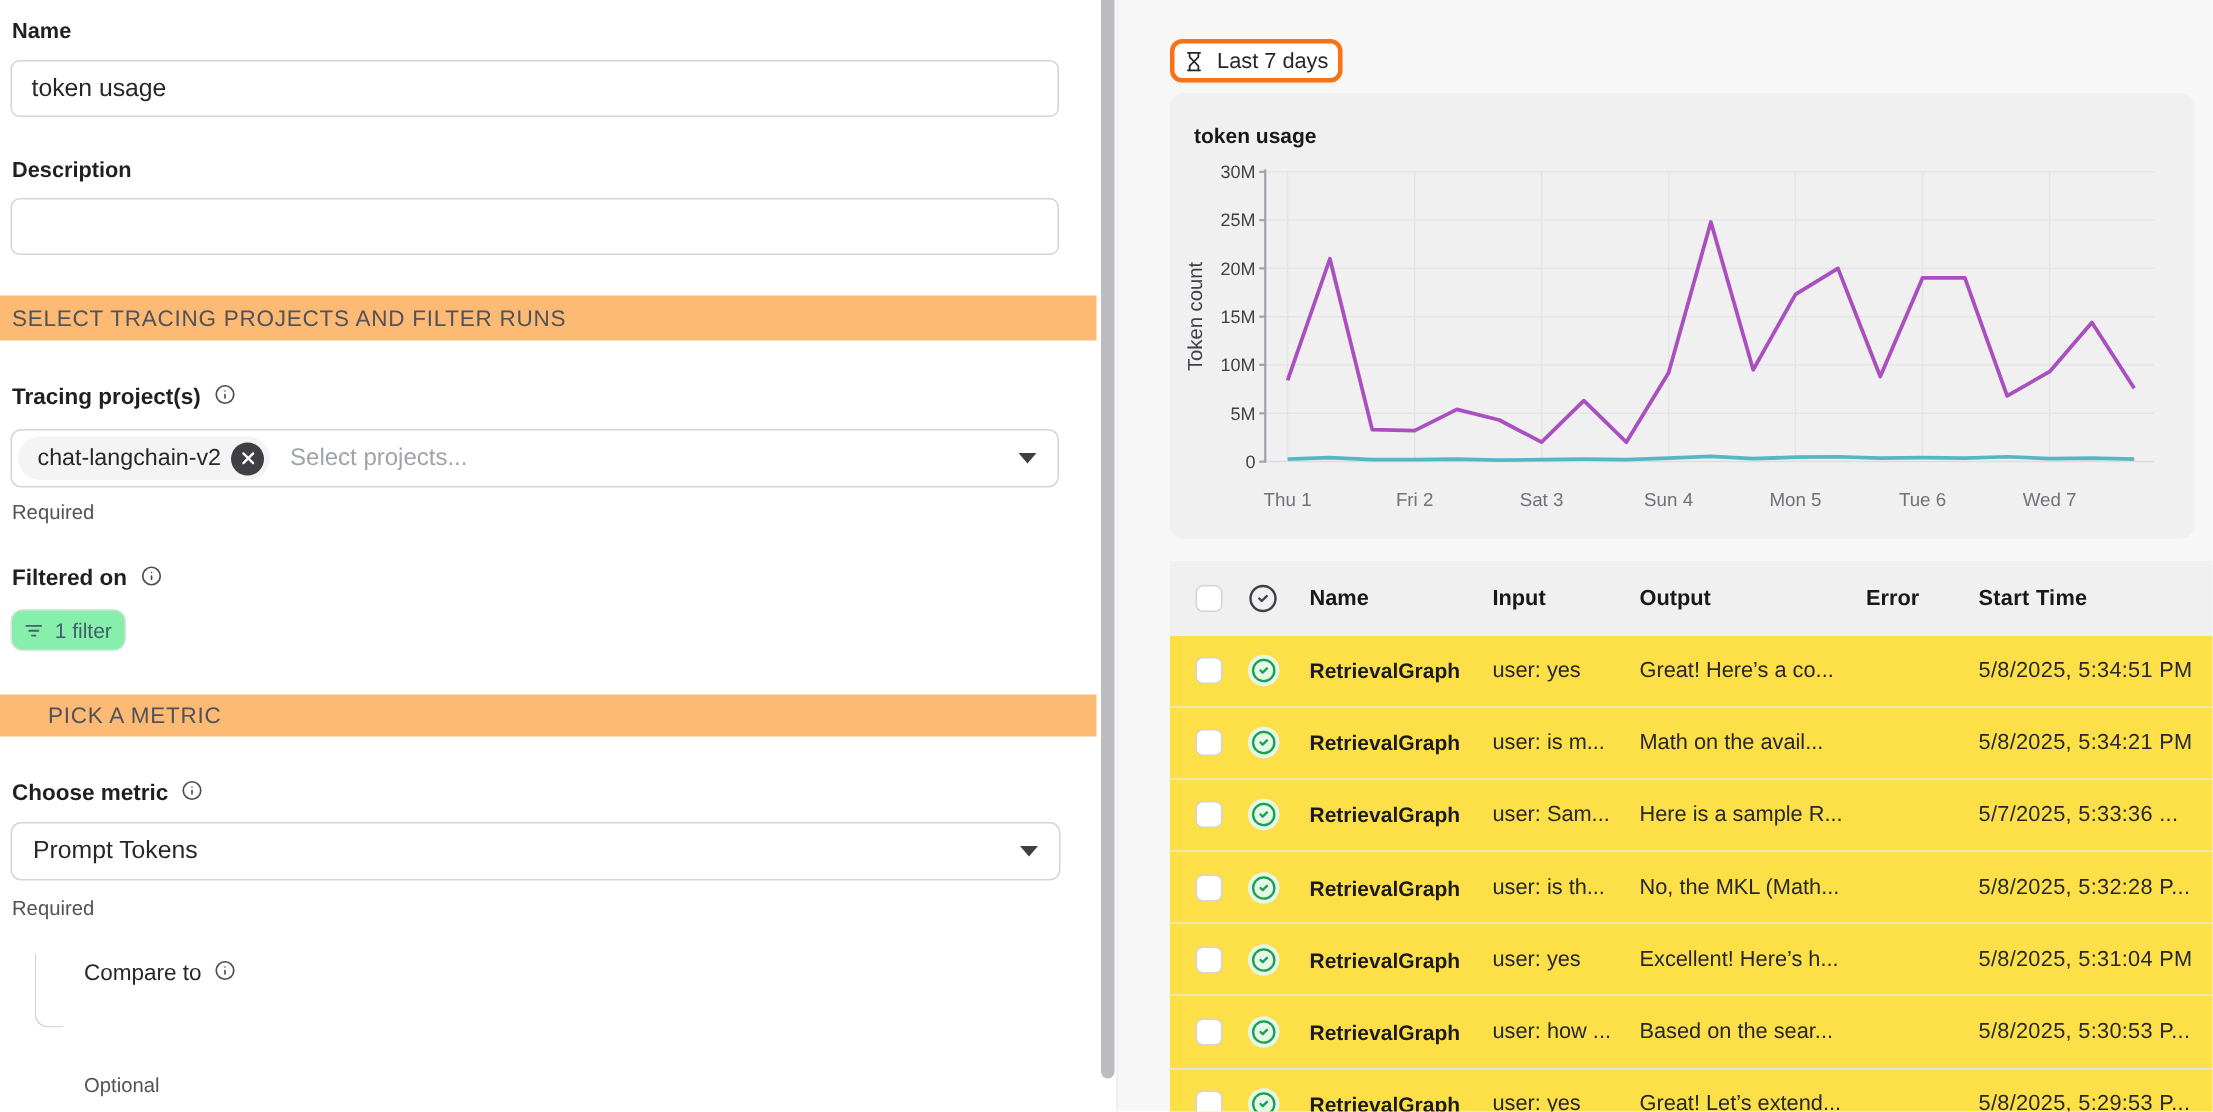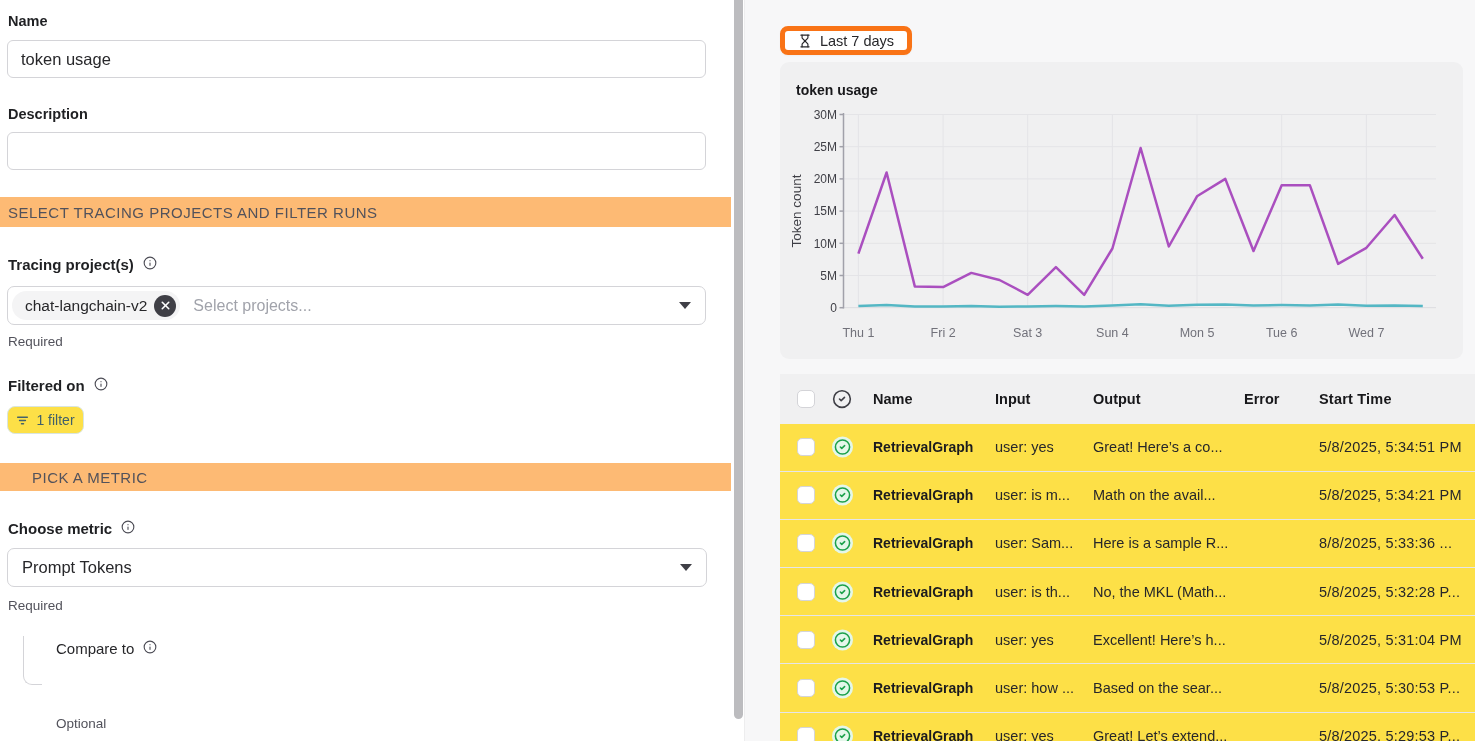--- a/index.html
+++ b/index.html
@@ -73,21 +73,21 @@
   <div class="abs hint" style="left:8px; top:334px;">Required</div>
 
   <div class="abs lbl-row" style="left:8px; top:377px;">
     <span class="lbl" style="font-size:15px;">Filtered on</span>
     <svg width="14" height="14" viewBox="0 0 24 24" fill="none" stroke="#4b4b54" stroke-width="1.9" stroke-linecap="round">
         <circle cx="12" cy="12" r="10"></circle>
         <path d="M12 16v-4"></path>
         <path d="M12 8h.01"></path>
       </svg>
   </div>
-  <div class="abs" style="left:7px; top:406px; width:77px; height:28px; background:#fde047; border:1px solid #d9e5df; border-radius:8px; display:flex; align-items:center; justify-content:center; gap:7px;">
+  <div class="abs" style="left:7px; top:406px; width:77px; height:28px; background:#86efac; border:1px solid #d9e5df; border-radius:8px; display:flex; align-items:center; justify-content:center; gap:7px;">
     <svg width="13" height="13" viewBox="0 0 24 24" fill="none" stroke="#45626a" stroke-width="2.4" stroke-linecap="round">
         <path d="M3 6h18"></path>
         <path d="M6.5 12h11"></path>
         <path d="M10 18h4"></path>
       </svg>
     <span style="font-size:14px; color:#41606a; font-weight:500;">1 filter</span>
   </div>
 
   <div class="band" style="top:463px; height:28px;padding-left:24px;">
       <span>PICK A METRIC</span>
@@ -116,21 +116,21 @@
         <path d="M12 16v-4"></path>
         <path d="M12 8h.01"></path>
       </svg>
   </div>
   <div class="abs hint" style="left:56px; top:716px;">Optional</div>
   <div class="scrollthumb"></div>
 </div>
 
 <div id="right">
 
-  <div class="abs" style="left:35px; top:26px; width:132px; height:29px; background:#fff; border:5px solid #f97316; border-radius:8px; display:flex; align-items:center; justify-content:center; gap:8px; box-shadow:0 1px 2px rgba(0,0,0,0.04);">
+  <div class="abs" style="left:35px; top:26px; width:115px; height:29px; background:#fff; border:3px solid #f97316; border-radius:8px; display:flex; align-items:center; justify-content:center; gap:8px; box-shadow:0 1px 2px rgba(0,0,0,0.04);">
     <svg width="14" height="14" viewBox="0 0 24 24" fill="none" stroke="#27272a" stroke-width="2" stroke-linecap="round" stroke-linejoin="round">
         <path d="M5 22h14"></path>
         <path d="M5 2h14"></path>
         <path d="M17 22v-4.172a2 2 0 0 0-.586-1.414L12 12l-4.414 4.414A2 2 0 0 0 7 17.828V22"></path>
         <path d="M7 2v4.172a2 2 0 0 0 .586 1.414L12 12l4.414-4.414A2 2 0 0 0 17 6.172V2"></path>
       </svg>
     <span style="font-size:14.5px; font-weight:500; color:#27272a;">Last 7 days</span>
   </div>
 
   <div class="abs" style="left:35px; top:62px; width:683px; height:297px; background:#f0f0f1; border-radius:9px;"></div>
@@ -236,21 +236,21 @@
       <span class="cb"></span>
         <span class="st grw">
           <svg width="17" height="17" viewBox="0 0 24 24" fill="none" stroke="#1ca14b" stroke-width="2.2" stroke-linecap="round" stroke-linejoin="round">
             <circle cx="12" cy="12" r="10"></circle>
             <path d="m9 12 2 2 4-4"></path>
           </svg>
         </span>
       <span class="c1 nm">RetrievalGraph</span>
         <span class="c2">user: Sam...</span>
         <span class="c3">Here is a sample R...</span>
-        <span class="c5">8/8/2025, 5:33:36 ...</span>
+        <span class="c5">5/7/2025, 5:33:36 ...</span>
     </div>
     <div class="trow">
       <span class="cb"></span>
         <span class="st grw">
           <svg width="17" height="17" viewBox="0 0 24 24" fill="none" stroke="#1ca14b" stroke-width="2.2" stroke-linecap="round" stroke-linejoin="round">
             <circle cx="12" cy="12" r="10"></circle>
             <path d="m9 12 2 2 4-4"></path>
           </svg>
         </span>
       <span class="c1 nm">RetrievalGraph</span>

